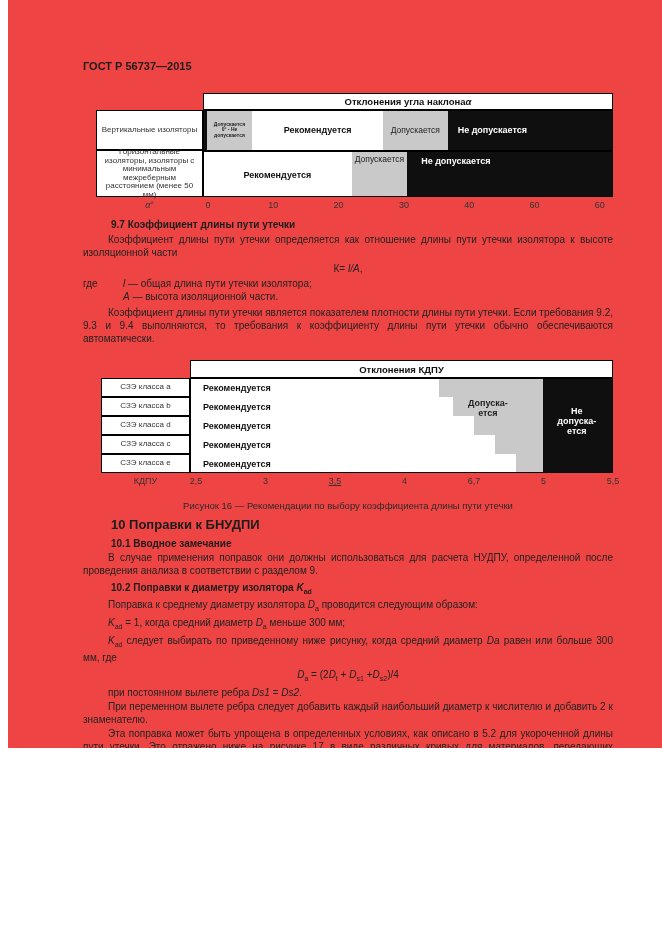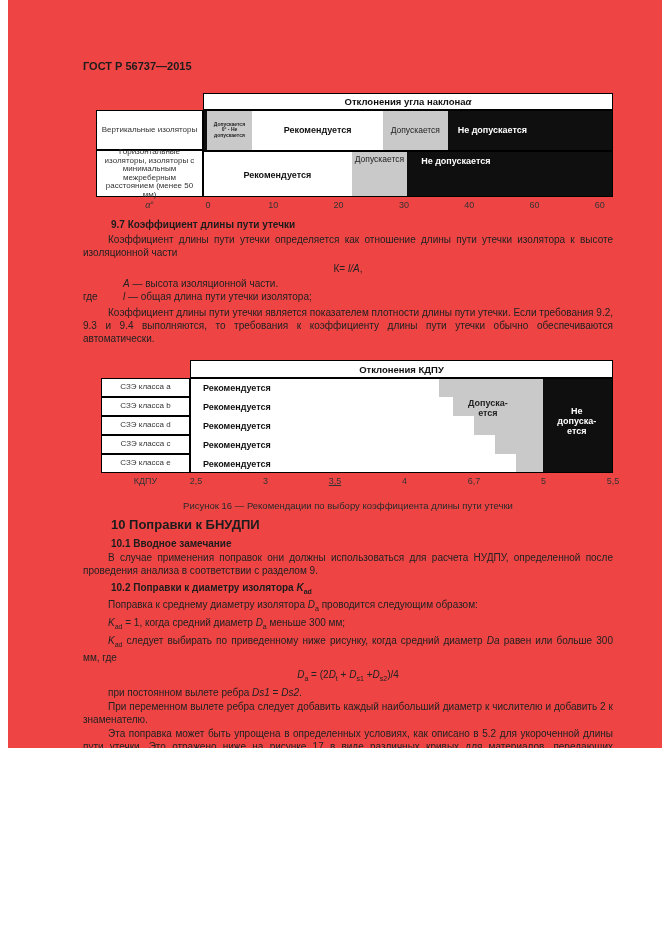--- a/index.html
+++ b/index.html
@@ -84,25 +84,25 @@
           <span class="fc-tick" style="left: 64.9333%;">40</span>
           <span class="fc-tick" style="left: 80.8667%;">60</span>
           <span class="fc-tick" style="left: 96.8%;">60</span>
         </div>
       </div>
 
     <div class="h-sub" style="margin-top:7px">9.7 Коэффициент длины пути утечки</div>
     <p class="para" style="margin-top:3px">Коэффициент длины пути утечки  определяется  как  отношение длины пути утечки изолятора к высоте изоляционной части</p>
     <div class="formula" style="margin-top:4px">К= <i>l/А</i>,</div>
     <div class="where" style="margin-top:3px">
+      <div class="where-line">
+        <span class="where-word">где</span><span><i>l</i> — общая длина пути утечки изолятора;</span>
+      </div>
       <div class="where-line indent2">
         <span><i>А</i> — высота изоляционной части.</span>
-      </div>
-      <div class="where-line">
-        <span class="where-word">где</span><span><i>l</i> — общая длина пути утечки изолятора;</span>
       </div>
     </div>
     <p class="para" style="margin-top:3px">Коэффициент длины пути утечки является показателем  плотности длины пути утечки. Если требования 9.2, 9.3 и 9.4 выполняются, то требования к коэффициенту длины пути утечки обычно обеспечиваются автоматически.</p>
 
     <div class="figchart" id="fig16" style="margin-top: 15px; width: 512px; height: 128px;">
         <div class="fc-title" style="left: 89px; top: 0px; width: 423px; height: 18px;">Отклонения КДПУ</div>
         <div class="fc-frame" style="left: 89px; top: 18px; width: 423px; height: 95px;"></div>
         <div class="fc-lbl" style="left: 0px; top: 18px; width: 89px; height: 19px;">СЗЭ класса a</div>
         <div class="fc-row" style="left: 89px; top: 18px; width: 423px; height: 19px;">
           <div class="zone zone-white rec16" style="left: 0%; width: 58.9167%;">Рекомендуется</div>

